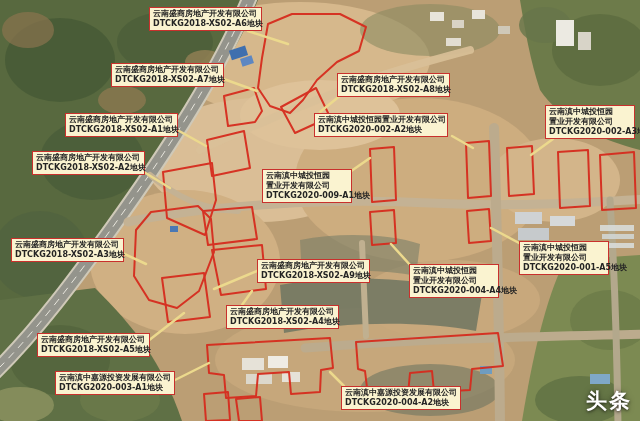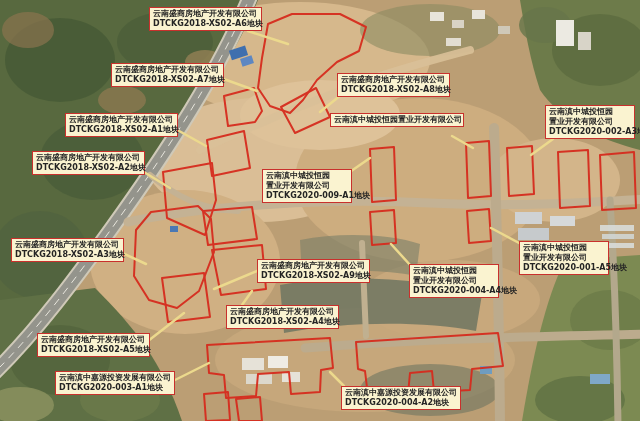--- a/index.html
+++ b/index.html
@@ -168,22 +168,23 @@
     <div>DTCKG2018-XS02-A7地块</div>
   </div>
   <div class="plabel" style="left:337px;top:73px;width:113px">
     <div>云南盛商房地产开发有限公司</div>
     <div>DTCKG2018-XS02-A8地块</div>
   </div>
   <div class="plabel" style="left:65px;top:113px;width:113px">
     <div>云南盛商房地产开发有限公司</div>
     <div>DTCKG2018-XS02-A1地块</div>
   </div>
-  <div class="plabel" style="left:330px;top:113px;width:134px">
+  <div class="plabel" style="left:314px;top:113px;width:134px">
     <div>云南滇中城投恒园置业开发有限公司</div>
+    <div>DTCKG2020-002-A2地块</div>
   </div>
   <div class="plabel" style="left:545px;top:105px;width:90px">
     <div>云南滇中城投恒园</div>
     <div>置业开发有限公司</div>
     <div>DTCKG2020-002-A3地块</div>
   </div>
   <div class="plabel" style="left:32px;top:151px;width:113px">
     <div>云南盛商房地产开发有限公司</div>
     <div>DTCKG2018-XS02-A2地块</div>
   </div>
@@ -221,15 +222,16 @@
   <div class="plabel" style="left:55px;top:371px;width:120px">
     <div>云南滇中嘉源投资发展有限公司</div>
     <div>DTCKG2020-003-A1地块</div>
   </div>
   <div class="plabel" style="left:341px;top:386px;width:120px">
     <div>云南滇中嘉源投资发展有限公司</div>
     <div>DTCKG2020-004-A2地块</div>
   </div>
 
   <div class="wm">
+    <span class="brand">头条</span>
   </div>
 
 </div>
 
 </body></html>

